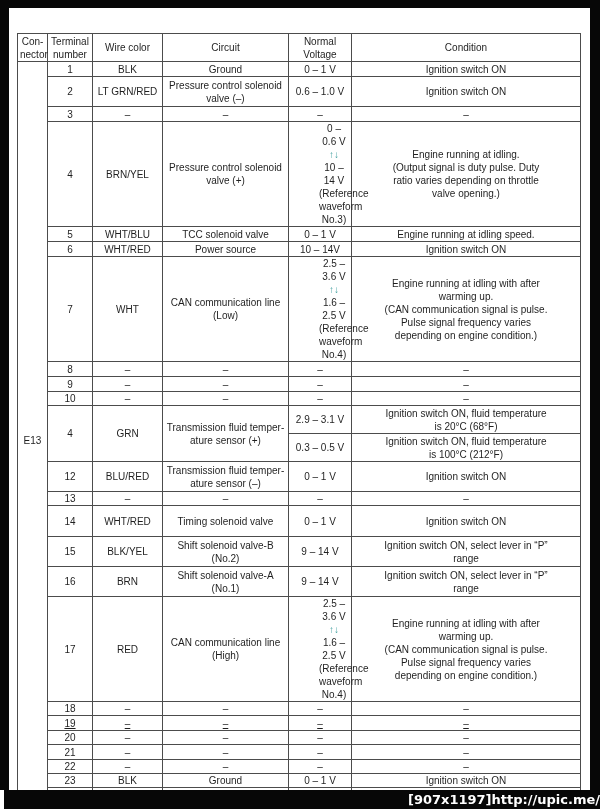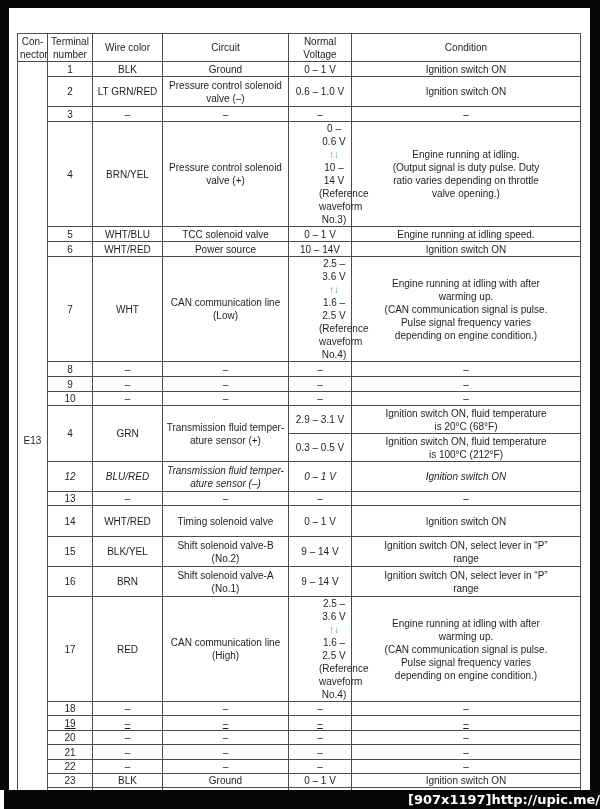--- a/index.html
+++ b/index.html
@@ -174,21 +174,21 @@
 ature sensor (+)</td>
         <td class="c-voltage">2.9 – 3.1 V</td>
         <td class="c-condition">Ignition switch ON, fluid temperature
 is 20°C (68°F)</td>
       </tr>
       <tr style="height: 28px;">
         <td class="c-voltage">0.3 – 0.5 V</td>
         <td class="c-condition">Ignition switch ON, fluid temperature
 is 100°C (212°F)</td>
       </tr>
-      <tr style="height: 30px; font-style: italic;">
+      <tr style="height: 30px;">
         <td class="c-terminal">12</td>
         <td class="c-wire">BLU/RED</td>
         <td class="c-circuit">Transmission fluid temper-
 ature sensor (–)</td>
         <td class="c-voltage">0 – 1 V</td>
         <td class="c-condition">Ignition switch ON</td>
       </tr>
       <tr style="height: 14px;">
         <td class="c-terminal">13</td>
         <td class="c-wire dash">–</td>

